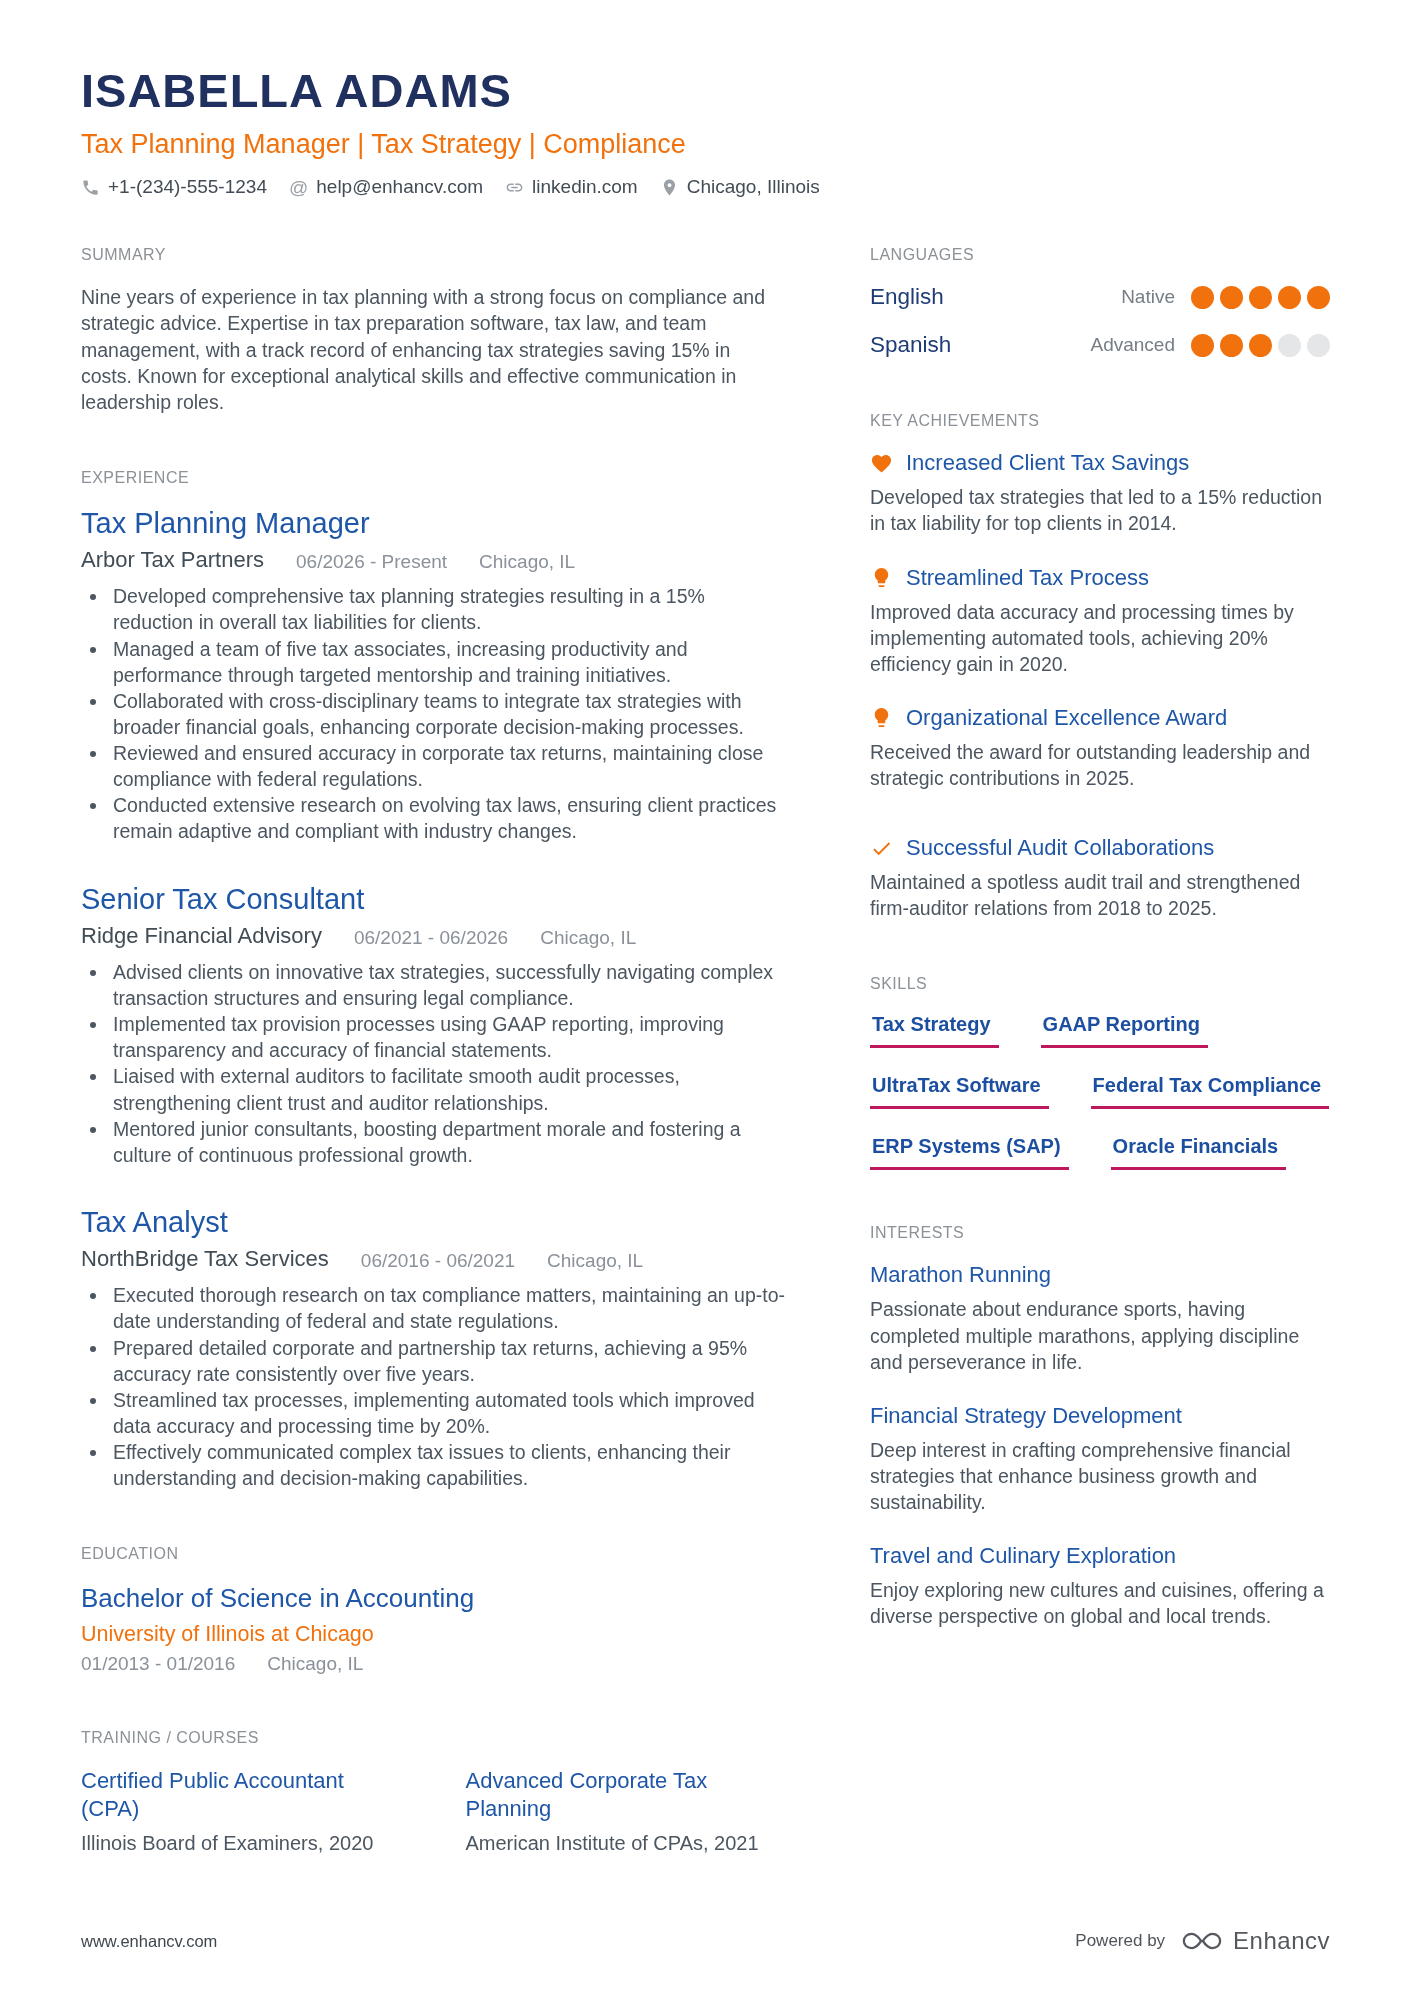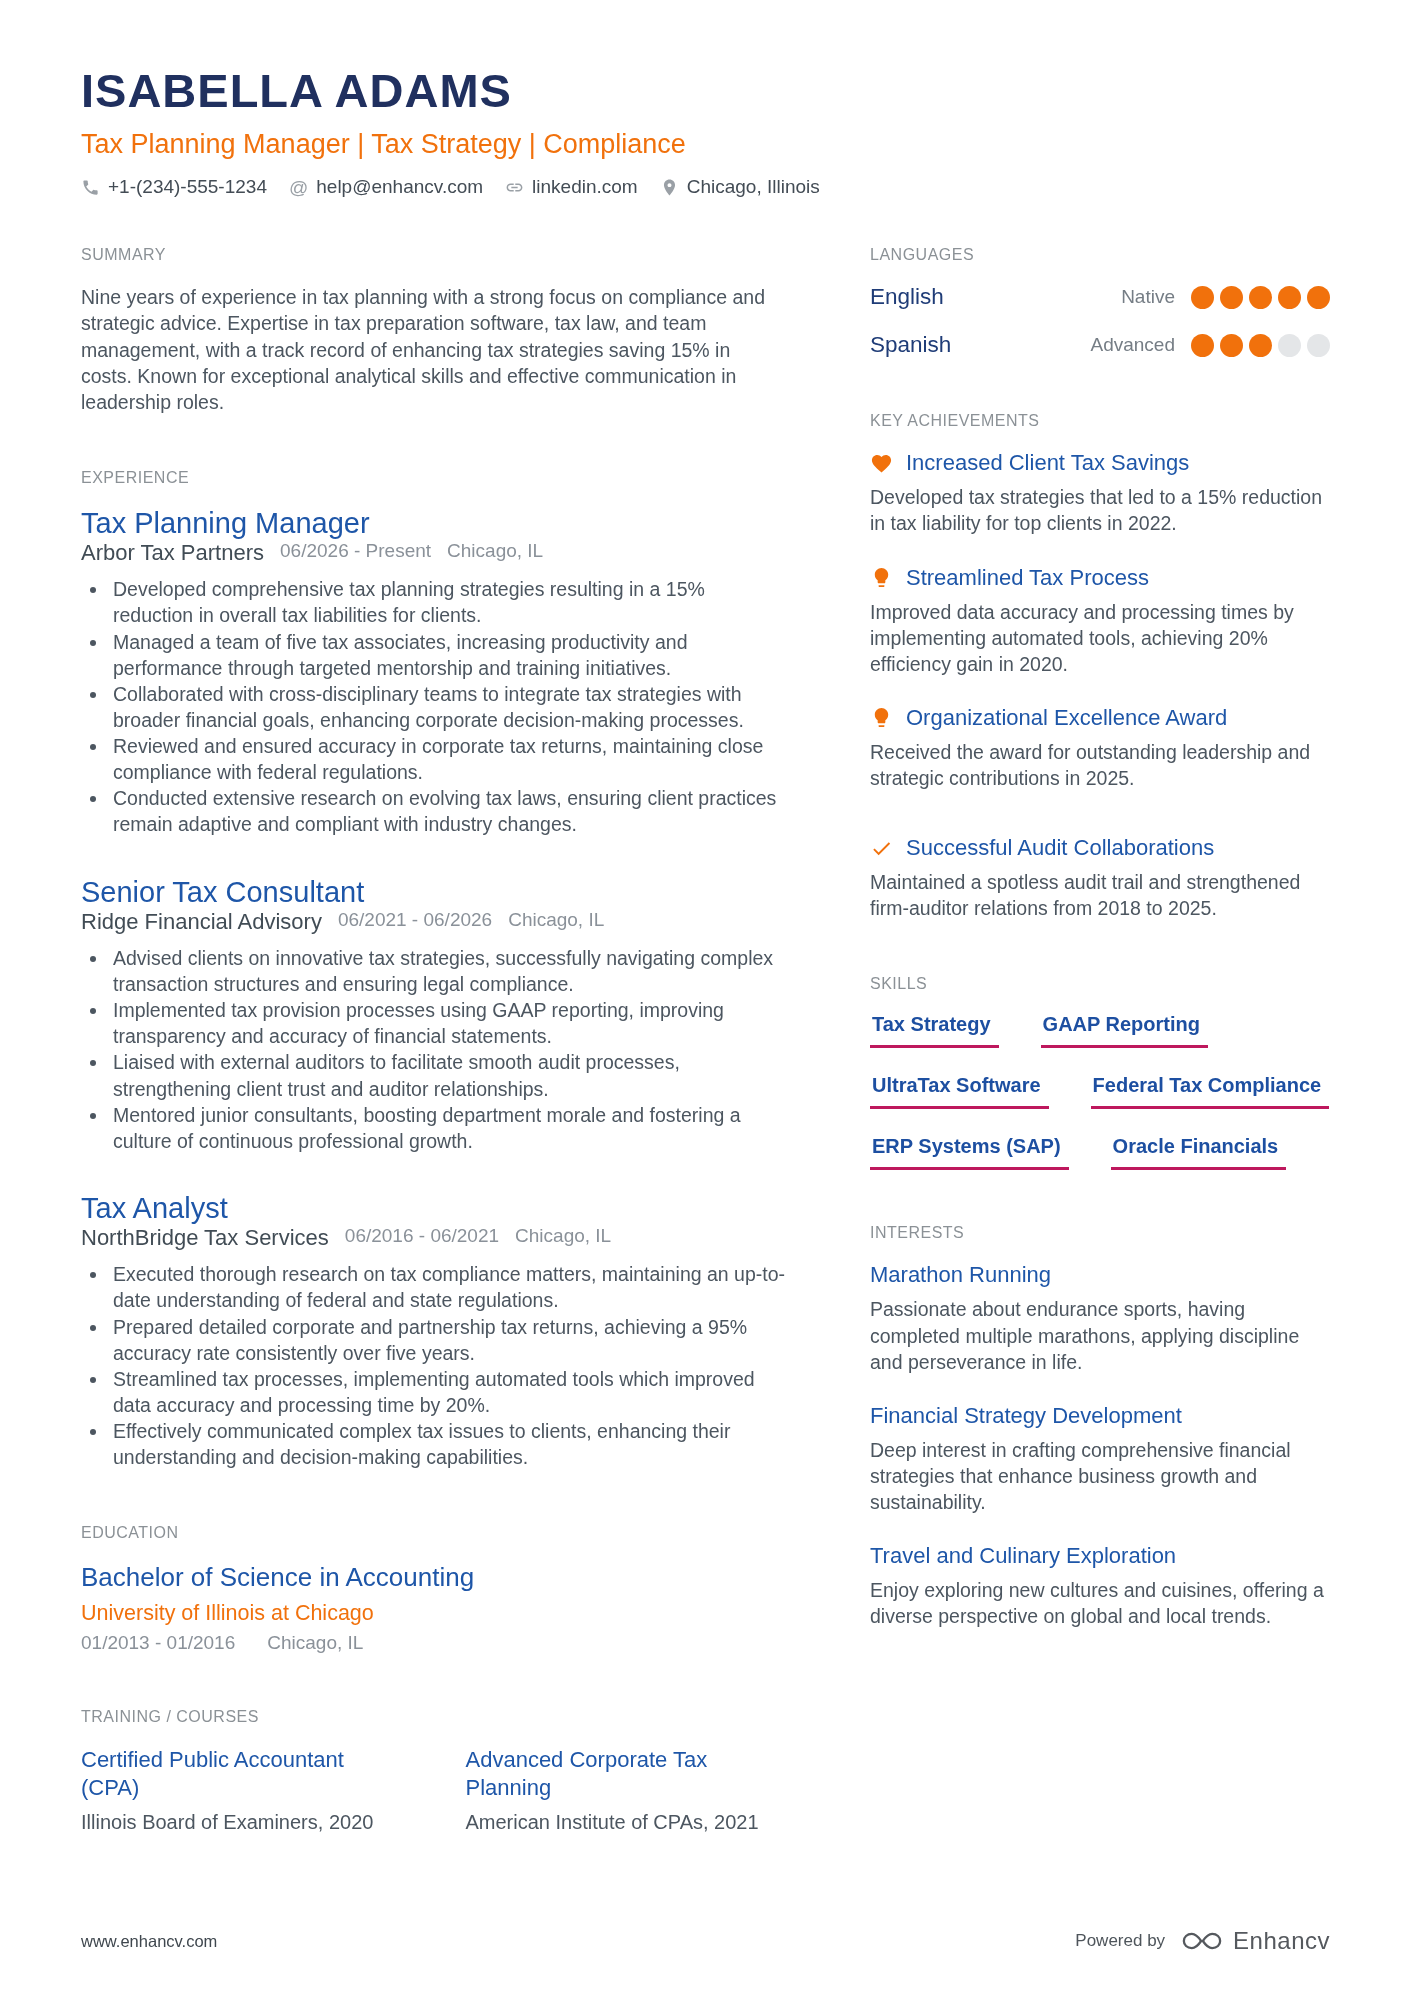--- a/index.html
+++ b/index.html
@@ -21,21 +21,21 @@
   .col-left { width:705px; flex:0 0 auto; }
   .col-right { width:460px; flex:0 0 auto; margin-left:84px; }
 
   .sec-label { font-size:16px; letter-spacing:0.5px; color:#8b9196; margin-bottom:20px; font-weight:400; }
   section { margin-bottom:54px; }
 
   
   .summary-text { font-size:19.5px; line-height:1.34; color:#4c5660; }
   .job { margin-bottom:38px; }
   .job-title { font-size:29px; font-weight:500; color:#1e56a8; line-height:1.15; }
-  .job-meta { display:flex; align-items:flex-start; gap:16px; margin-top:0; margin-bottom:10px; }
+  .job-meta { display:flex; align-items:flex-end; gap:32px; margin-top:7px; margin-bottom:10px; }
   .job-company { font-size:22px; font-weight:500; color:#414c55; }
   .job-dates, .job-loc { font-size:19px; color:#8a9199; }
   .bullets { margin-left:28px; }
   .bullets li { font-size:19.5px; line-height:1.34; color:#4c5660; padding-left:4px; }
 
   .edu-degree { font-size:26px; font-weight:500; color:#1e56a8; }
   .edu-school { font-size:21.5px; font-weight:500; color:#f1710c; margin-top:8px; }
   .edu-meta { display:flex; gap:32px; margin-top:6px; font-size:19px; color:#8a9199; }
 
   .courses { display:flex; gap:64px; }
@@ -224,21 +224,21 @@
       <section>
         <div class="sec-label">KEY ACHIEVEMENTS</div>
 
         <div class="ach">
           <div class="ach-head">
             <svg class="ach-icon" viewBox="0 0 24 24">
                 <path d="M12 21.35l-1.45-1.32C5.4 15.36 2 12.28 2 8.5 2 5.42 4.42 3 7.5 3c1.74 0 3.41.81 4.5 2.09C13.09 3.81 14.76 3 16.5 3 19.58 3 22 5.42 22 8.5c0 3.78-3.4 6.86-8.55 11.54L12 21.35z"></path>
               </svg>
             <span class="ach-title">Increased Client Tax Savings</span>
           </div>
-          <div class="ach-desc">Developed tax strategies that led to a 15% reduction in tax liability for top clients in 2022.</div>
+          <div class="ach-desc">Developed tax strategies that led to a 15% reduction in tax liability for top clients in 2014.</div>
         </div>
 
         <div class="ach">
           <div class="ach-head">
             <svg class="ach-icon" viewBox="0 0 24 24">
                 <path d="M9 21c0 .55.45 1 1 1h4c.55 0 1-.45 1-1v-1H9v1zm3-19C8.14 2 5 5.14 5 9c0 2.38 1.19 4.47 3 5.74V17c0 .55.45 1 1 1h6c.55 0 1-.45 1-1v-2.26c1.81-1.27 3-3.36 3-5.74 0-3.86-3.14-7-7-7z"></path>
               </svg>
             <span class="ach-title">Streamlined Tax Process</span>
           </div>
           <div class="ach-desc">Improved data accuracy and processing times by implementing automated tools, achieving 20% efficiency gain in 2020.</div>

